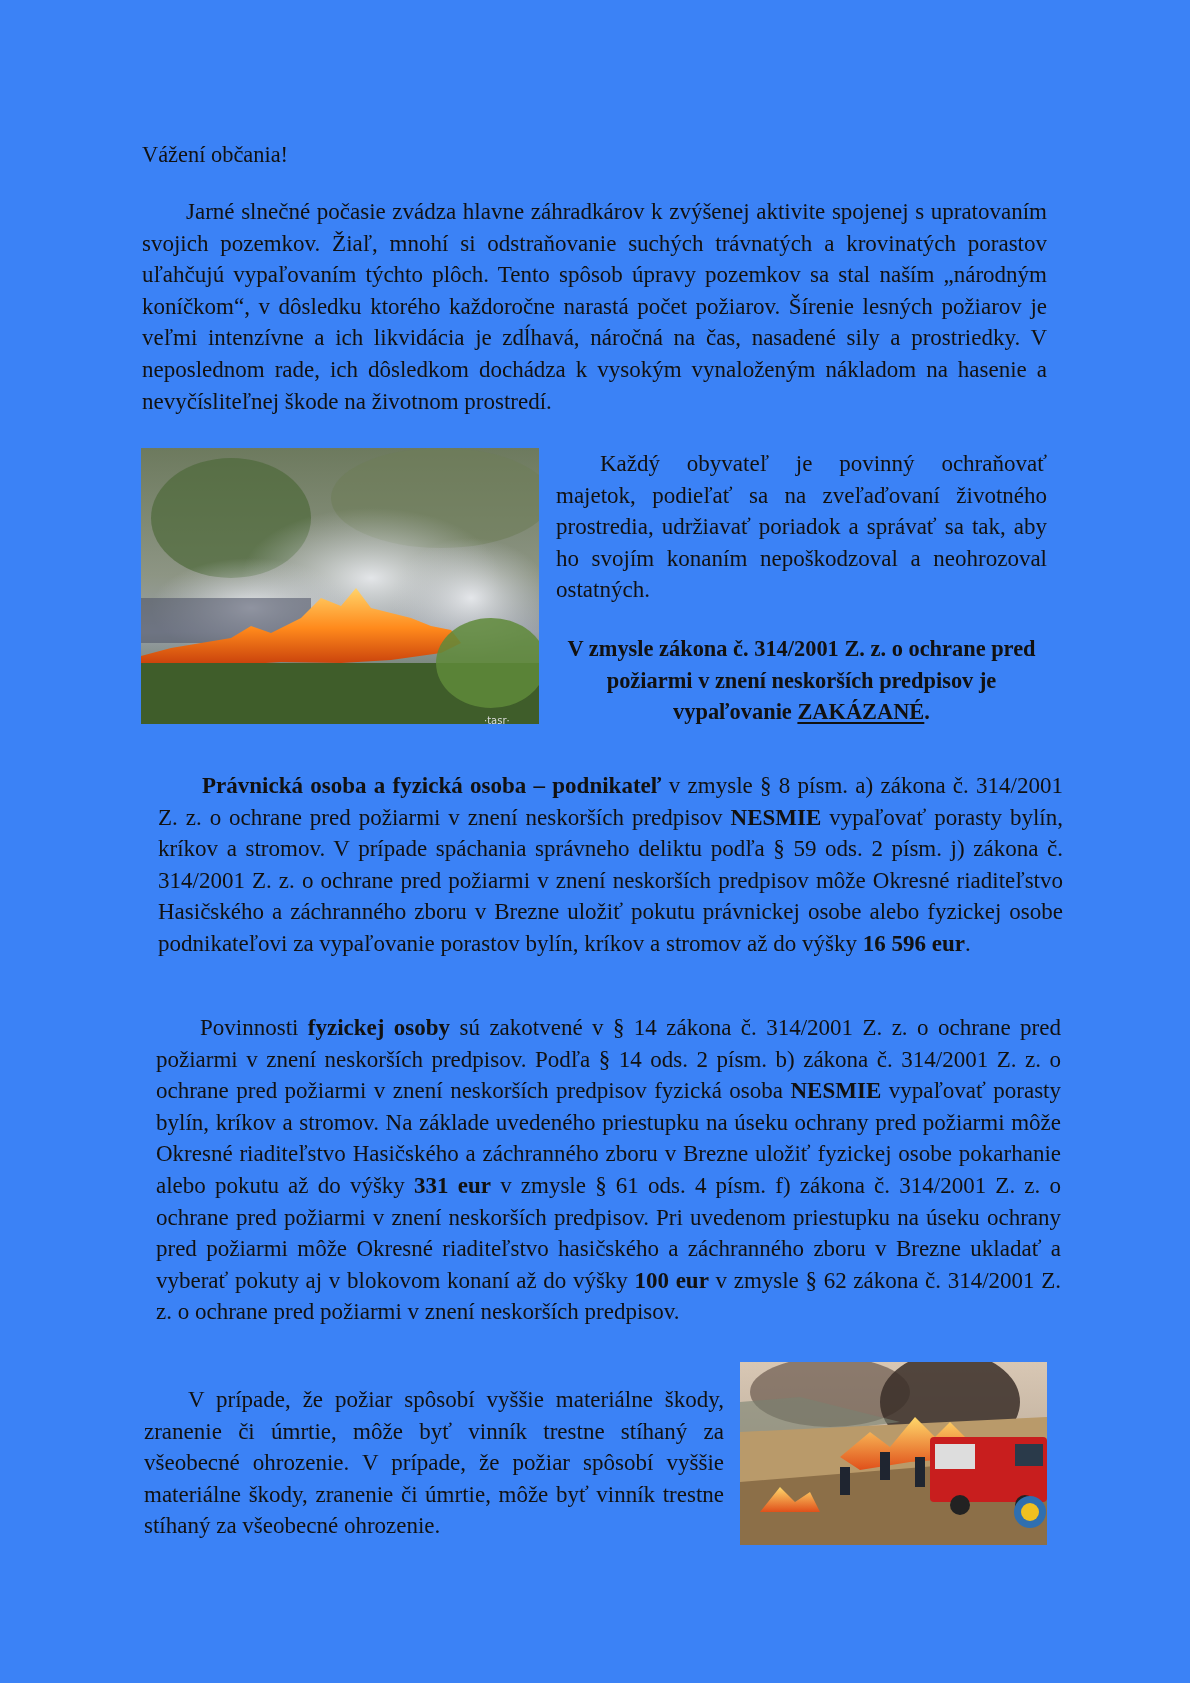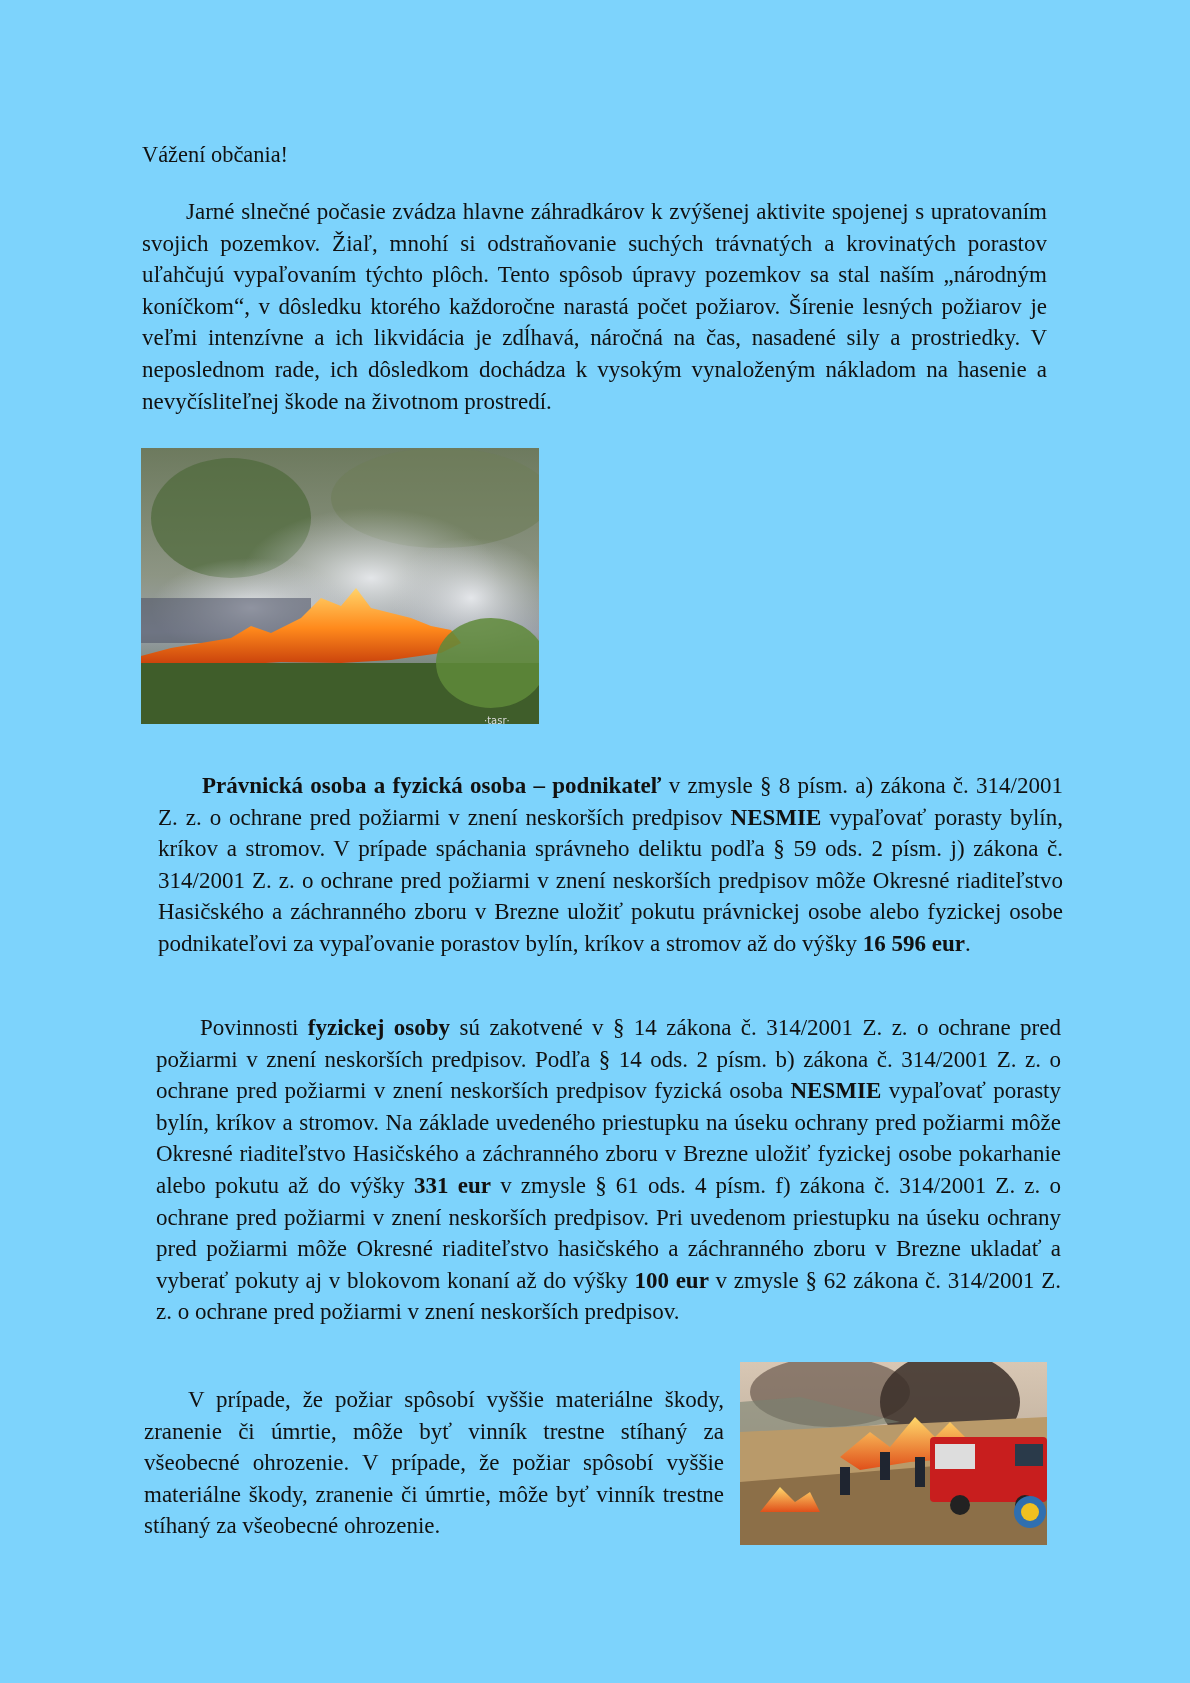--- a/index.html
+++ b/index.html
@@ -1,18 +1,18 @@
 <!DOCTYPE html>
 <html><head>
 <meta charset="utf-8">
 <style>
   html, body { margin: 0; padding: 0; background: #ffffff; }
   body { width: 1190px; height: 1683px; position: relative; overflow: hidden;
          font-family: "Liberation Serif", "DejaVu Serif", serif; color: #111111; }
-  .page { position: absolute; left: 0; top: 0; width: 1190px; height: 1683px; background: #7dd3fc; }
+  .page { position: absolute; left: 0; top: 0; width: 1190px; height: 1683px; background: #3b82f6; }
   .abs { position: absolute; }
   .para { font-size: 23px; line-height: 31.6px; text-align: justify; }
   .para.last-left { text-align-last: left; }
   .indent { text-indent: 44px; }
   .salutation { left: 142px; top: 139px; font-size: 22.4px; line-height: 31.6px; }
   .p1 { left: 142px; top: 196px; width: 905px; }
   .photo1 { left: 141px; top: 448px; width: 398px; height: 276px; overflow: hidden; }
   .p2 { left: 556px; top: 448px; width: 491px; }
   .notice { left: 556px; top: 633px; width: 491px; font-size: 22.4px; line-height: 31.6px;
             font-weight: bold; text-align: center; }
@@ -59,21 +59,25 @@
       <ellipse cx="110" cy="160" rx="100" ry="50" fill="url(#smoke1)"></ellipse>
       <ellipse cx="330" cy="150" rx="80" ry="60" fill="url(#smoke1)"></ellipse>
       <rect x="0" y="150" width="170" height="45" fill="#4a5064" opacity="0.55"></rect>
       <path d="M0 208 L30 200 L60 195 L90 190 L110 178 L130 185 L160 170 L180 150 L200 158 L215 140 L230 160 L250 165 L270 170 L290 178 L310 182 L320 195 L300 205 L250 212 L200 215 L140 214 L80 218 L30 218 L0 220 Z" fill="url(#fire1)"></path>
       <rect x="0" y="215" width="398" height="68" fill="#3f5d2a"></rect>
       <ellipse cx="350" cy="215" rx="55" ry="45" fill="#5f8a3a" opacity="0.85"></ellipse>
       <text x="343" y="276" font-family="DejaVu Sans, sans-serif" font-size="10" fill="#dddddd">·tasr·</text>
     </svg>
   </div>
 
+  <p class="abs para indent p2 last-left" style="margin:0">Každý obyvateľ je povinný ochraňovať majetok, podieľať sa na zveľaďovaní životného prostredia, udržiavať poriadok a správať sa tak, aby ho svojím konaním nepoškodzoval a neohrozoval ostatných.</p>
 
+  <div class="abs notice">
+    <span>V zmysle zákona č. 314/2001 Z. z. o ochrane pred požiarmi v znení neskorších predpisov je vypaľovanie </span><u>ZAKÁZANÉ</u><span>.</span>
+  </div>
 
   <p class="abs para indent p3" style="margin:16px">
     <b>Právnická osoba a fyzická osoba – podnikateľ</b><span> v zmysle § 8 písm. a) zákona č. 314/2001 Z. z. o ochrane pred požiarmi v znení neskorších predpisov </span><b>NESMIE</b><span> vypaľovať porasty bylín, kríkov a stromov. V prípade spáchania správneho deliktu podľa § 59 ods. 2 písm. j) zákona č. 314/2001 Z. z. o ochrane pred požiarmi v znení neskorších predpisov môže Okresné riaditeľstvo Hasičského a záchranného zboru v Brezne uložiť pokutu právnickej osobe alebo fyzickej osobe podnikateľovi za vypaľovanie porastov bylín, kríkov a stromov až do výšky </span><b>16 596 eur</b><span>.</span>
   </p>
 
   <p class="abs para indent p4" style="margin:14px">
     <span>Povinnosti </span><b>fyzickej osoby</b><span> sú zakotvené v § 14 zákona č. 314/2001 Z. z. o ochrane pred požiarmi v znení neskorších predpisov. Podľa § 14 ods. 2 písm. b) zákona č. 314/2001 Z. z. o ochrane pred požiarmi v znení neskorších predpisov fyzická osoba </span><b>NESMIE</b><span> vypaľovať porasty bylín, kríkov a stromov. Na základe uvedeného priestupku na úseku ochrany pred požiarmi môže Okresné riaditeľstvo Hasičského a záchranného zboru v Brezne uložiť fyzickej osobe pokarhanie alebo pokutu až do výšky </span><b>331 eur</b><span> v zmysle § 61 ods. 4 písm. f) zákona č. 314/2001 Z. z. o ochrane pred požiarmi v znení neskorších predpisov. Pri uvedenom priestupku na úseku ochrany pred požiarmi môže Okresné riaditeľstvo hasičského a záchranného zboru v Brezne ukladať a vyberať pokuty aj v blokovom konaní až do výšky </span><b>100 eur</b><span> v zmysle § 62 zákona č. 314/2001 Z. z. o ochrane pred požiarmi v znení neskorších predpisov.</span>
   </p>
 
   <p class="abs para indent p5" style="margin:2px">V prípade, že požiar spôsobí vyššie materiálne škody, zranenie či úmrtie, môže byť vinník trestne stíhaný za všeobecné ohrozenie. V prípade, že požiar spôsobí vyššie materiálne škody, zranenie či úmrtie, môže byť vinník trestne stíhaný za všeobecné ohrozenie.</p>

